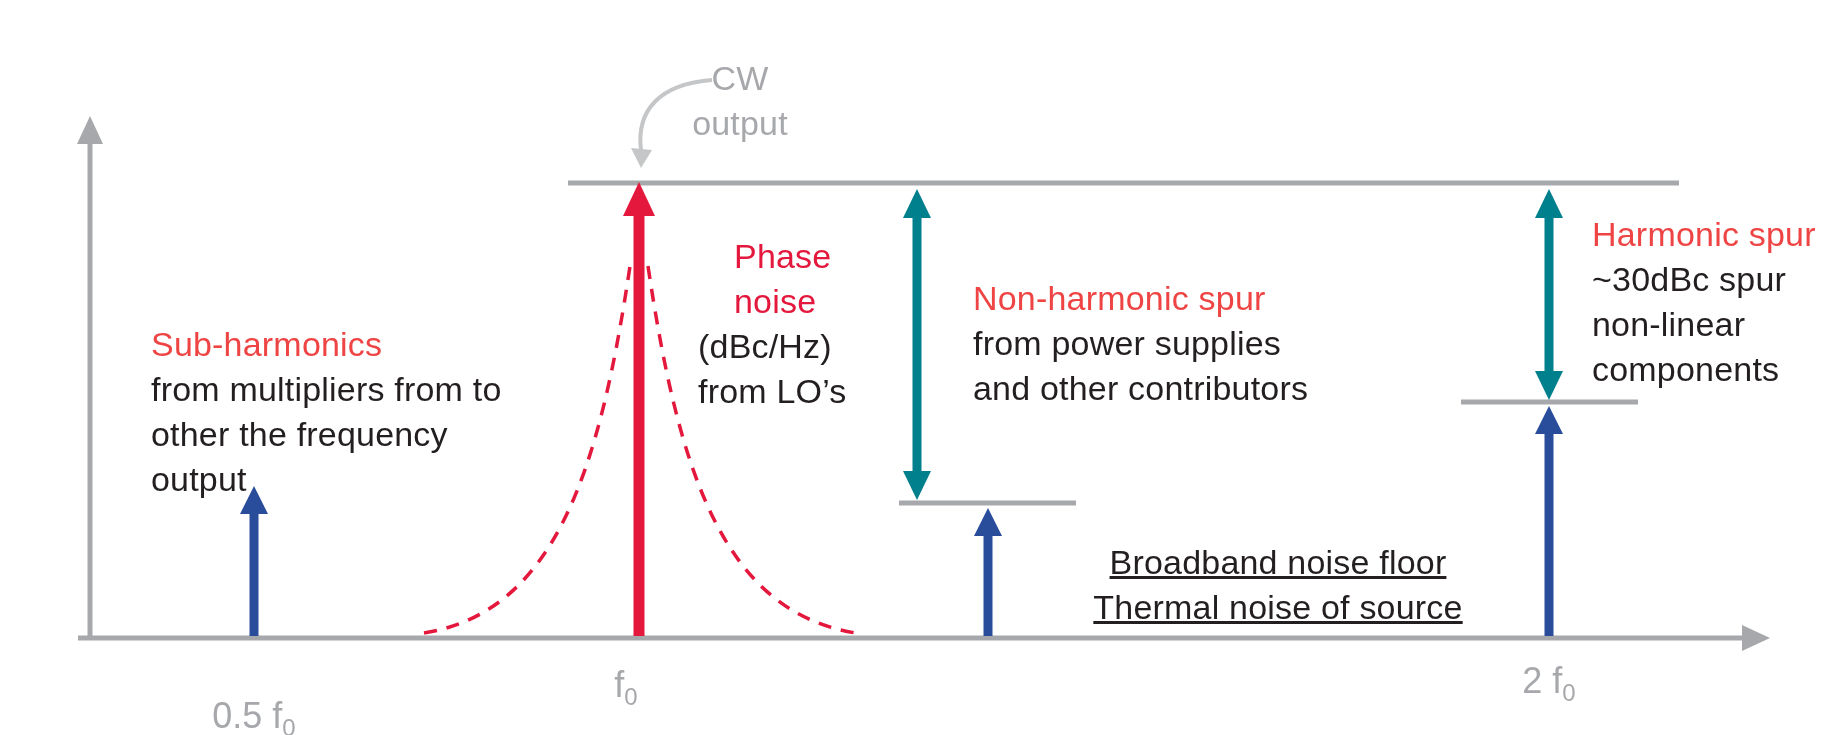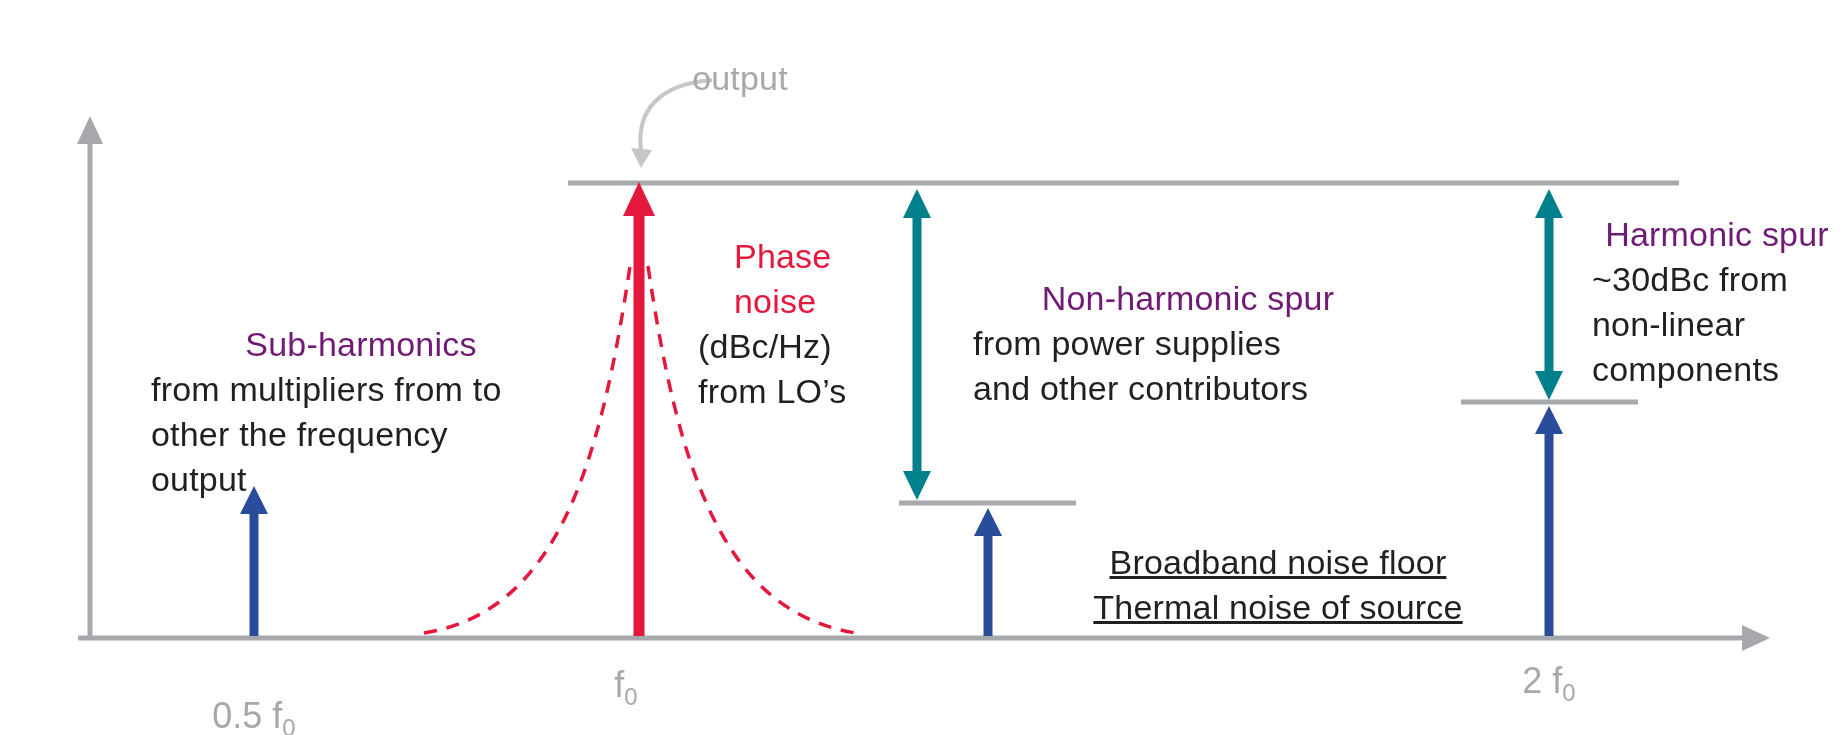--- a/index.html
+++ b/index.html
@@ -8,21 +8,21 @@
     position: relative;
     width: 1845px;
     height: 735px;
     background: #ffffff;
     font-family: "Liberation Sans", sans-serif;
     color: #231f20;
     overflow: hidden;
   }
   .diagram-svg { position: absolute; left: 0; top: 0; }
   .txt { position: absolute; font-size: 34px; line-height: 45px; letter-spacing: 0.2px; }
-  .teal  { color: #701a75; text-align: center; }
+  .teal  { color: #ef4444; }
   .red   { color: #e4173c; margin-left: 36px; }
   .gray  { color: #a6a8ab; }
   .center { text-align: center; }
   .tick { position: absolute; font-size: 36px; color: #a6a8ab; text-align: center; }
   .tick .sub { font-size: 24px; vertical-align: -8px; }
 </style>
 </head>
 <body>
 
 <div class="canvas">
@@ -82,20 +82,21 @@
       <polygon points="1549,400 1535,371 1563,371" fill="#007f8c"></polygon>
     </g>
 
     <g>
       <line x1="1549" y1="636" x2="1549" y2="430" stroke="#2a4d9b" stroke-width="9"></line>
       <polygon points="1549,406 1535,434 1563,434" fill="#2a4d9b"></polygon>
     </g>
   </svg>
 
   <div class="txt gray center" style="left:655px; top:56px; width:170px;">
+    <div>CW</div>
     <div>output</div>
   </div>
 
   <div class="txt" style="left:125px; top:322px; width:420px;margin-left:26px;">
     <div class="teal">Sub-harmonics</div>
     <div>from multipliers from to</div>
     <div>other the frequency</div>
     <div>output</div>
   </div>
 
@@ -107,21 +108,21 @@
   </div>
 
   <div class="txt" style="left:943px; top:276px; width:430px;margin-left:30px;">
     <div class="teal">Non-harmonic spur</div>
     <div>from power supplies</div>
     <div>and other contributors</div>
   </div>
 
   <div class="txt" style="left:1592px; top:212px; width:250px;">
     <div class="teal">Harmonic spur</div>
-    <div>~30dBc from</div>
+    <div>~30dBc spur</div>
     <div>non-linear</div>
     <div>components</div>
   </div>
 
   <div class="txt center" style="left:1078px; top:540px; width:400px;text-decoration:underline;">
     <div>Broadband noise floor</div>
     <div>Thermal noise of source</div>
   </div>
 
   <div class="tick" style="left:184px; top:695px; width:140px;">

